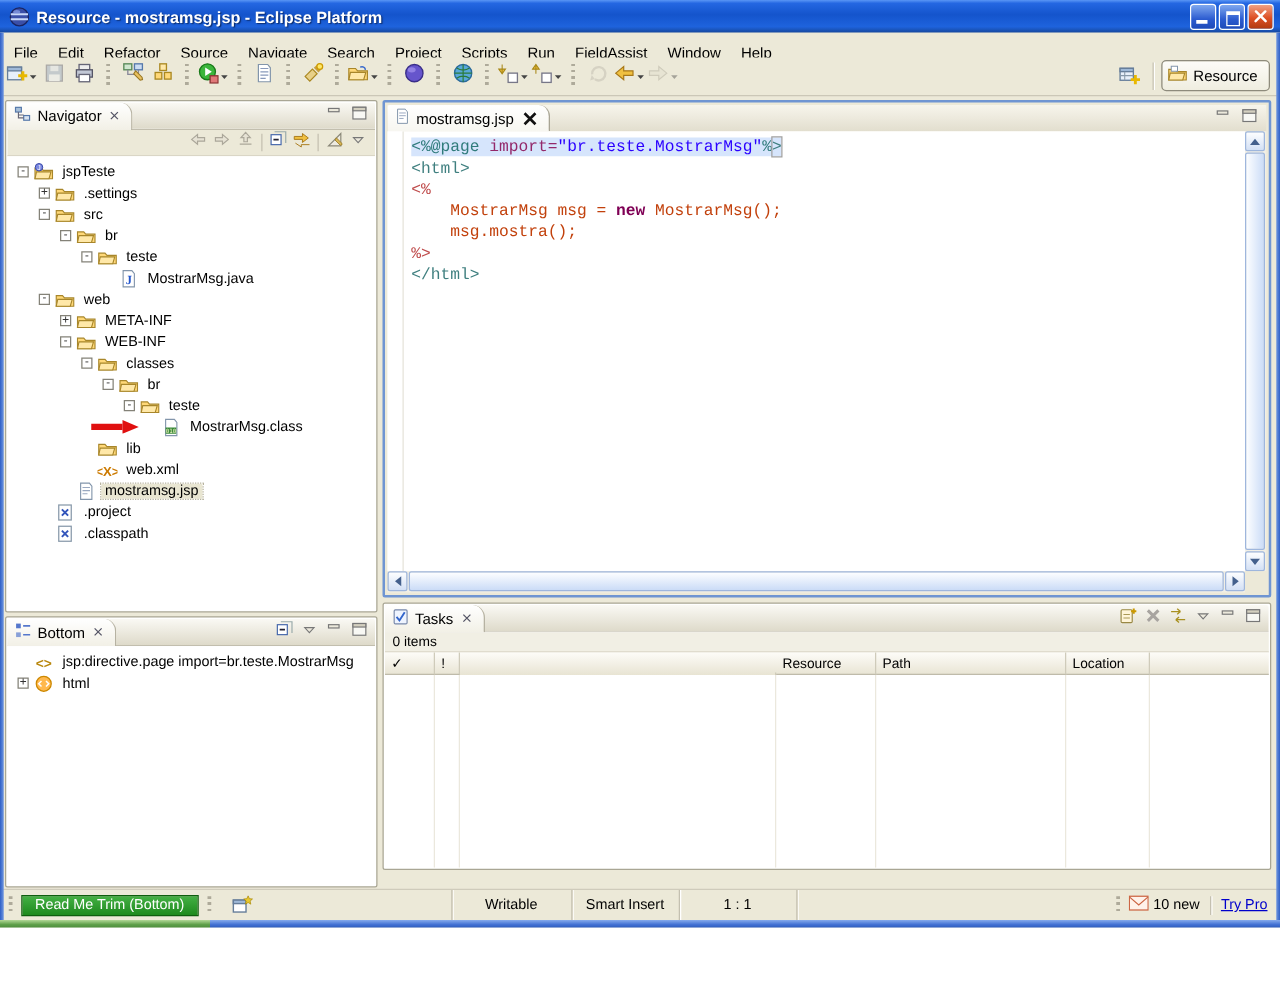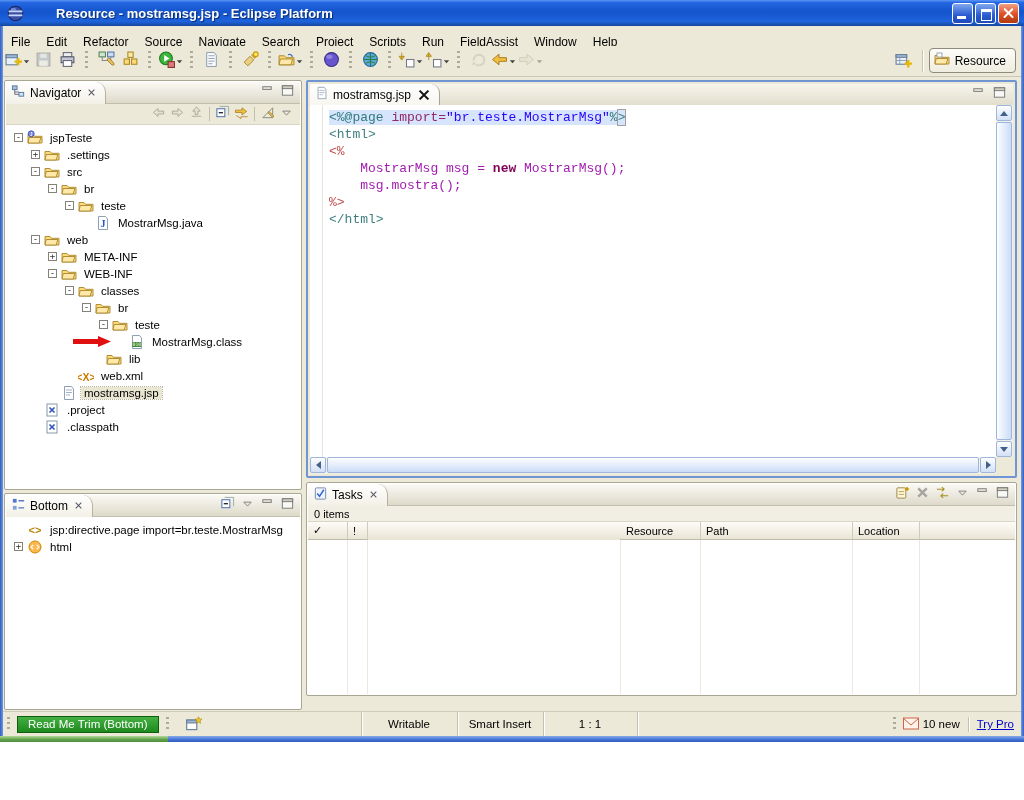--- a/index.html
+++ b/index.html
@@ -1,20 +1,20 @@
 <!DOCTYPE html>
 <html><head>
 <meta charset="utf-8">
 <style>
 *{box-sizing:border-box;margin:0;padding:0;}
 body{width:1024px;height:800px;background:#fff;font-family:"Liberation Sans",sans-serif;position:relative;overflow:hidden;}
 .window{position:absolute;left:0;top:0;width:1024px;height:742px;background:#ECE9D8;}
 
 .titlebar{position:absolute;left:0;top:0;width:100%;height:26px;display:flex;align-items:center;padding:0 4px;
- background:linear-gradient(180deg,#5A96F5 0%,#2467E2 10%,#1454CC 45%,#1E63DD 82%,#16489E 100%);gap:27px;}
+ background:linear-gradient(180deg,#5A96F5 0%,#2467E2 10%,#1454CC 45%,#1E63DD 82%,#16489E 100%);}
 .ticon{width:17px;height:17px;margin:0 5px 0 3px;flex:none;}
 .ticon svg{width:17px;height:17px;display:block;}
 .ttext{color:#fff;font-weight:bold;font-size:13px;text-shadow:1px 1px 1px #0A2A6A;white-space:nowrap;flex:1;}
 .wbtns{display:flex;gap:2px;margin-right:1px;}
 .wbtn{width:21px;height:21px;border:1px solid #fff;border-radius:3px;position:relative;}
 .wbtn.min,.wbtn.max{background:linear-gradient(#7FA8EF,#2B5BD0 60%,#1E4AB8);}
 .wbtn.close{background:linear-gradient(#F0A184,#DD4F24 55%,#B03A10);}
 .wbtn.min::after{content:"";position:absolute;left:4px;bottom:4px;width:9px;height:3px;background:#fff;}
 .wbtn.max::after{content:"";position:absolute;left:5px;top:5px;width:9px;height:8px;border:1px solid #fff;border-top:3px solid #fff;background:transparent;}
 .wbtn.close::before,.wbtn.close::after{content:"";position:absolute;left:3px;top:8.5px;width:13px;height:2.4px;background:#fff;border-radius:1px;}
@@ -66,21 +66,21 @@
 .editor{position:absolute;left:306px;top:80px;width:711px;height:398px;}
 .eframe{position:absolute;inset:0;border:2px solid #6F95D2;border-radius:2px;background:#ECE9D8;}
 .etabs{position:absolute;left:2px;right:2px;top:2px;height:21px;background:linear-gradient(#F7F5EC,#E2DECE);display:flex;align-items:center;}
 .etab{display:flex;align-items:center;gap:4px;height:21px;padding:0 8px 0 5px;background:linear-gradient(#FFF,#F7F6F0);border-right:1px solid #A8A494;border-radius:2px 9px 0 0;font-size:12px;}
 .etab svg{width:14px;height:14px;}
 .eactions{margin-left:auto;display:flex;align-items:center;gap:2px;padding-right:4px;}
 .econtent{position:absolute;left:2px;right:19px;top:23px;bottom:19px;background:#fff;overflow:hidden;}
 .gutter{position:absolute;left:0;top:0;bottom:0;width:13px;background:#fff;border-right:1px solid #E6E4DA;}
 .code{position:absolute;left:19px;top:4px;right:0;bottom:0;font-family:"Liberation Mono","DejaVu Sans Mono",monospace;font-size:13px;line-height:17px;white-space:pre;}
 .c-dir{color:#2F7B7B;} .c-tag{color:#3F7F7F;} .c-scr{color:#BF4B4B;}
-.c-attr{color:#93286A;} .c-str{color:#2A00FF;} .c-kw{color:#7F0055;font-weight:bold;} .c-pln{color:#a21caf;}
+.c-attr{color:#93286A;} .c-str{color:#2A00FF;} .c-kw{color:#7F0055;font-weight:bold;} .c-pln{color:#c2410c;}
 .c-box{color:#3F7F7F;outline:1px solid #A0A0A0;}
 .selbg{background:#D6E5FC;}
 .vscroll{position:absolute;right:2px;top:23px;bottom:19px;width:17px;background:#F1EFE6;}
 .hscroll{position:absolute;left:2px;right:19px;bottom:2px;height:17px;background:#F1EFE6;}
 .scorner{position:absolute;right:2px;bottom:2px;width:17px;height:17px;background:#ECE9D8;}
 .sbtn{position:absolute;width:16px;height:16px;background:linear-gradient(#FDFEFF,#D3E0F5);border:1px solid #9EB6DD;border-radius:2px;display:flex;align-items:center;justify-content:center;}
 .sthumb{position:absolute;background:linear-gradient(90deg,#FDFEFF,#CBDCF7);border:1px solid #9EB6DD;border-radius:2px;}
 .hthumb{background:linear-gradient(180deg,#FDFEFF,#CBDCF7);}
 .tri{width:0;height:0;border:4px solid transparent;}
 .tri.up{border-bottom:5px solid #44608C;margin-top:-4px;}
@@ -527,21 +527,21 @@
             <span class="toggle hid"></span>
             <span class="ticn">
               <svg viewBox="0 0 16 16" xmlns="http://www.w3.org/2000/svg">
                 <path d="M3.5 1.5h7l2 2.5v10.5h-9z" fill="#FFF" stroke="#8295AB" stroke-width="0.9"></path>
                 <rect x="3.5" y="8" width="8.5" height="5" fill="#3A8A3A"></rect>
                 <text x="7.8" y="12" font-size="4.6" fill="#FFFFCC" text-anchor="middle" font-family="DejaVu Sans Mono">010</text>
               </svg>
             </span>
             <span class="tlabel">MostrarMsg.class</span>
           </div>
-          <div class="trow" style="padding-left: 87px;">
+          <div class="trow" style="padding-left: 59px;">
             <span class="toggle hid"></span>
             <span class="ticn">
               <svg viewBox="0 0 16 16" xmlns="http://www.w3.org/2000/svg">
                 <path d="M1 4.5h5l1.6 1.8H15V13H1z" fill="#FFD878" stroke="#A8862A" stroke-width="0.9"></path>
                 <path d="M2.2 7.5h11.6l-1.6 5.5H1z" fill="#FFE8A8" stroke="#A8862A" stroke-width="0.9"></path>
               </svg>
             </span>
             <span class="tlabel">lib</span>
           </div>
           <div class="trow" style="padding-left: 59px;">

